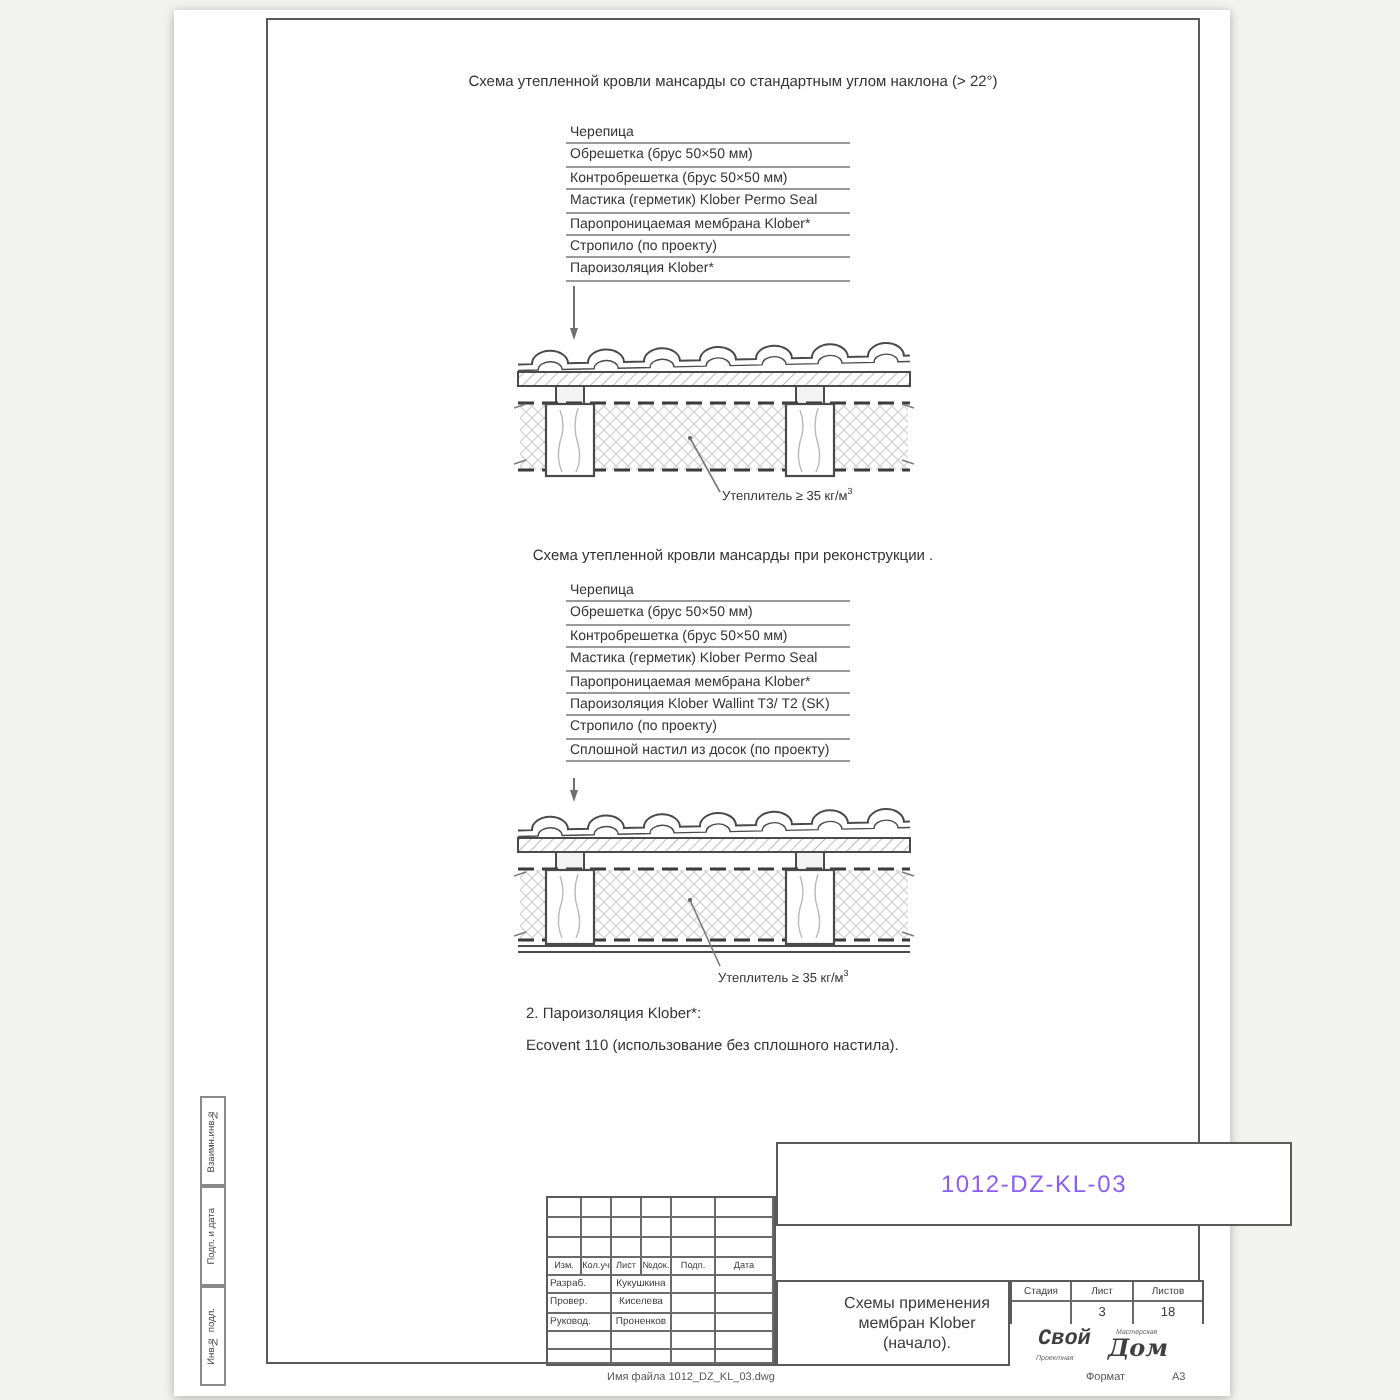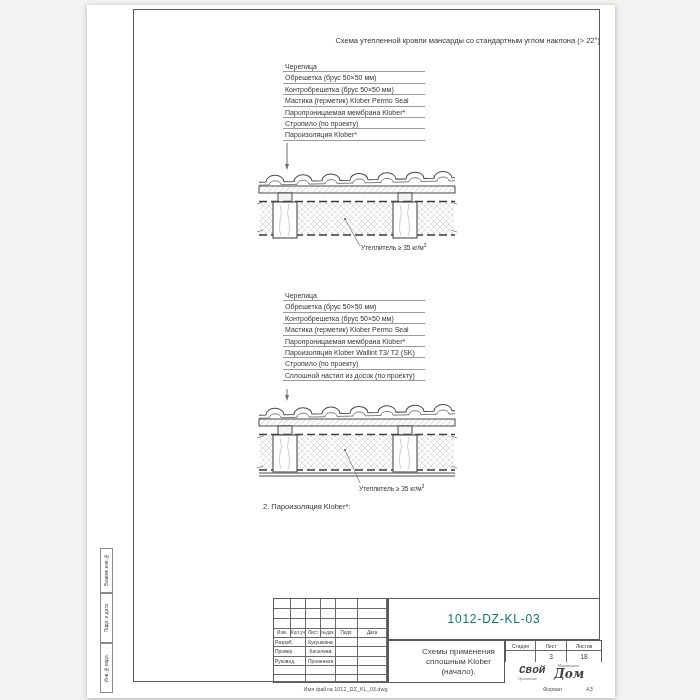--- a/index.html
+++ b/index.html
@@ -20,22 +20,22 @@
   
   .tb-left { position:absolute; left:186px; top:593px; width:115px; height:85px; display:grid;
              grid-template-columns:17px 15px 15px 15px 22px 1fr;
              grid-template-rows:10px 10px 10px 9px 9px 10px 9px 9px 1fr;
              border:1px solid #5a5a5a; background:#fff; }
   .tb-left div { border-right:1px solid #6a6a6a; border-bottom:1px solid #6a6a6a; font-size:4.6px; line-height:1;
                  display:flex; align-items:center; justify-content:center; overflow:hidden; white-space:nowrap; color:#3c3c3c; }
   .tb-left .sp2 { grid-column:span 2; }
   .tb-left .role { justify-content:flex-start; padding-left:1px; font-size:5px; }
   .tb-left .pname { font-size:5px; }
-  .tb-number { position:absolute; left:301px; top:593px; width:212px; height:42px; border:1px solid #5a5a5a;
-               display:flex; align-items:center; justify-content:center; font-size:12px; letter-spacing:0.8px; color:#0f766e; background:#fff; }
+  .tb-number { position:absolute; left:301px; top:566px; width:258px; height:42px; border:1px solid #5a5a5a;
+               display:flex; align-items:center; justify-content:center; font-size:12px; letter-spacing:0.8px; color:#8b5cf6; background:#fff; }
   .tb-name { position:absolute; left:301px; top:635px; width:117px; height:43px; border:1px solid #5a5a5a;
              display:flex; flex-direction:column; align-items:center; justify-content:center; font-size:8px; line-height:10px; text-align:center; color:#3c3c3c; background:#fff;padding-left:24px; }
   .tb-mini { position:absolute; left:418px; top:635px; width:97px; border:1px solid #5a5a5a; background:#fff; }
   .tb-mini-row { display:flex; }
   .tb-mini-row div { border-right:1px solid #6a6a6a; border-bottom:1px solid #6a6a6a; display:flex; align-items:center; justify-content:center; }
   .tb-mini-row div:last-child { border-right:none; }
   .mh { height:10px; font-size:5px; }
   .mv { height:12px; font-size:6.5px; }
   .c1 { width:30px; } .c2 { width:31px; } .c3 { width:34px; }
   .tb-logo { position:absolute; left:418px; top:657px; width:97px; height:21px; background:#fff; }
@@ -46,21 +46,22 @@
   .footer-file { position:absolute; left:186px; top:681px; width:145px; text-align:center; font-size:5.5px; color:#555; }
   .footer-format { position:absolute; left:456px; top:681px; font-size:5.5px; color:#555; }
   .footer-a3 { position:absolute; left:499px; top:681px; font-size:5.5px; color:#555; }
 </style>
 </head>
 <body>
 
 <div class="page">
   <div class="frame"></div>
 
-  <div class="scheme-title" style="top:31px;text-align:right;">Схема утепленной кровли мансарды со стандартным углом наклона (&gt; 22°)</div>
+  <div class="scheme-title" style="top:31px;">Схема утепленной кровли мансарды со стандартным углом наклона (&gt; 22°)</div>
+  <div class="scheme-title" style="top:268px;">Схема утепленной кровли мансарды при реконструкции .</div>
 
   <div class="layer-list" style="top:56px;">
     <div class="layer-row">Черепица</div>
     <div class="layer-row">Обрешетка (брус 50×50 мм)</div>
     <div class="layer-row">Контробрешетка (брус 50×50 мм)</div>
     <div class="layer-row">Мастика (герметик) Klober Permo Seal</div>
     <div class="layer-row">Паропроницаемая мембрана Klober*</div>
     <div class="layer-row">Стропило (по проекту)</div>
     <div class="layer-row">Пароизоляция Klober*</div>
   </div>
@@ -175,20 +176,21 @@
       <circle cx="88" cy="62" r="1" fill="#555"></circle>
       <path d="M88,62 L103,95" stroke="#7a7a7a" stroke-width="0.8" fill="none"></path>
     </g>
   </svg>
   <div class="ins-label" style="left:272px; top:479px;">
     <span>Утеплитель ≥ 35 кг/м</span><sup>3</sup>
   </div>
 
   <div class="notes">
     <div class="note-line">2. Пароизоляция Klober*:</div>
+    <div class="note-line">Ecovent 110 (использование без сплошного настила).</div>
   </div>
 
   <div class="side-cell" style="top:543px; height:45px;">
     <span>Взаимн.инв.№</span>
   </div>
   <div class="side-cell" style="top:588px; height:50px;">
     <span>Подп. и дата</span>
   </div>
   <div class="side-cell" style="top:638px; height:50px;">
     <span>Инв.№ подл.</span>
@@ -238,21 +240,21 @@
     <div class="sp2"></div>
       <div class="sp2"></div>
       <div></div>
       <div></div>
   </div>
 
   <div class="tb-number">1012-DZ-KL-03</div>
 
   <div class="tb-name">
     <div>Схемы применения</div>
-    <div>сплошным Klober (начало).</div>
+    <div>мембран Klober (начало).</div>
   </div>
 
   <div class="tb-mini">
     <div class="tb-mini-row">
       <div class="mh c1">Стадия</div>
       <div class="mh c2">Лист</div>
       <div class="mh c3">Листов</div>
     </div>
     <div class="tb-mini-row">
       <div class="mv c1"></div>

